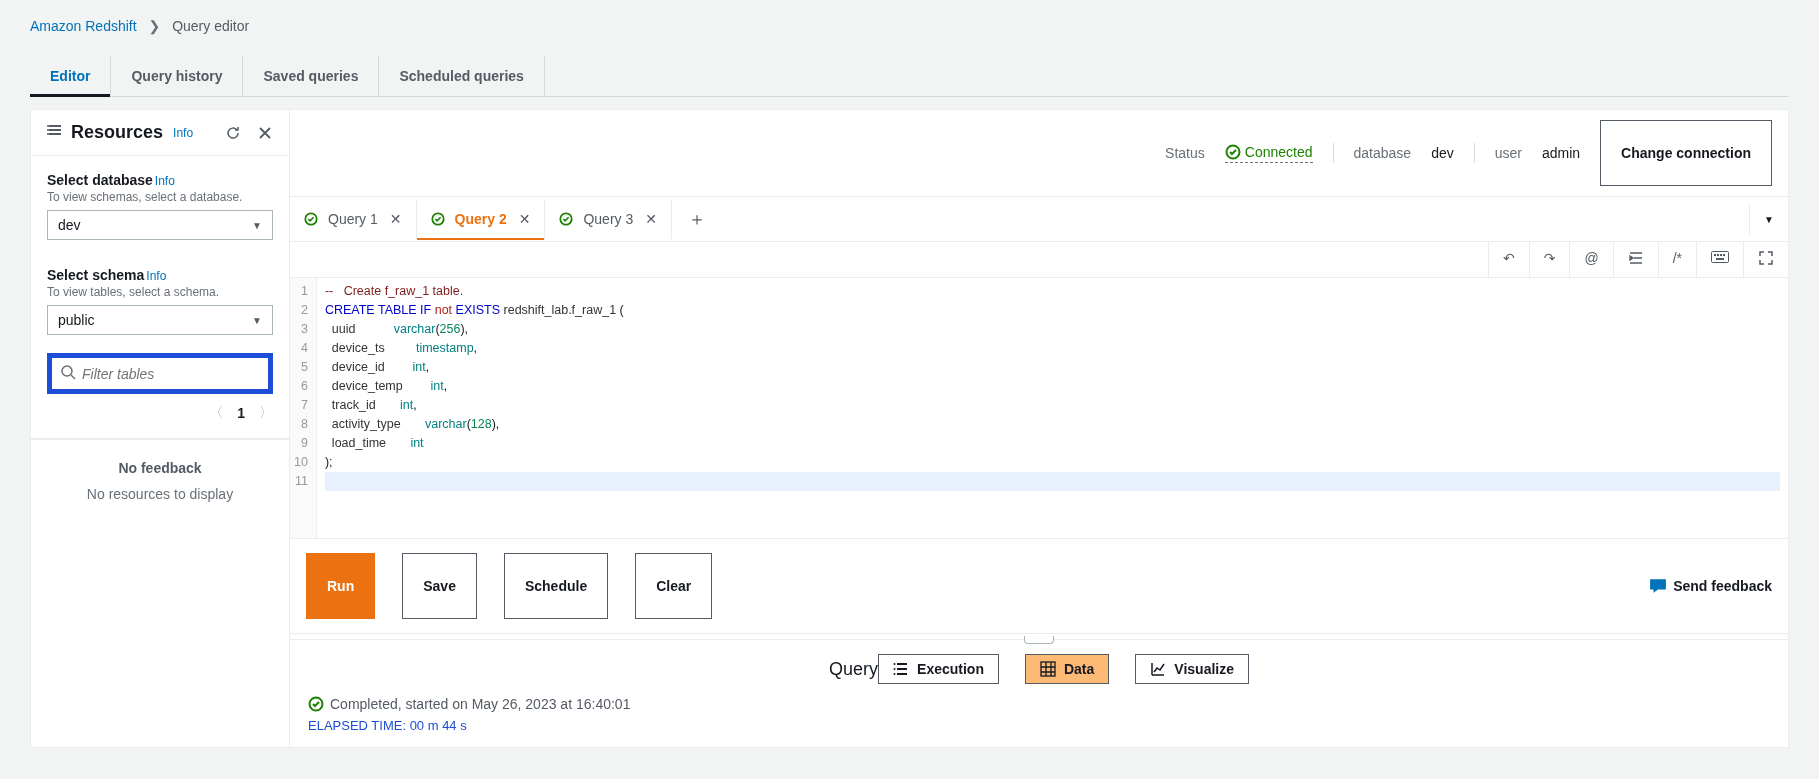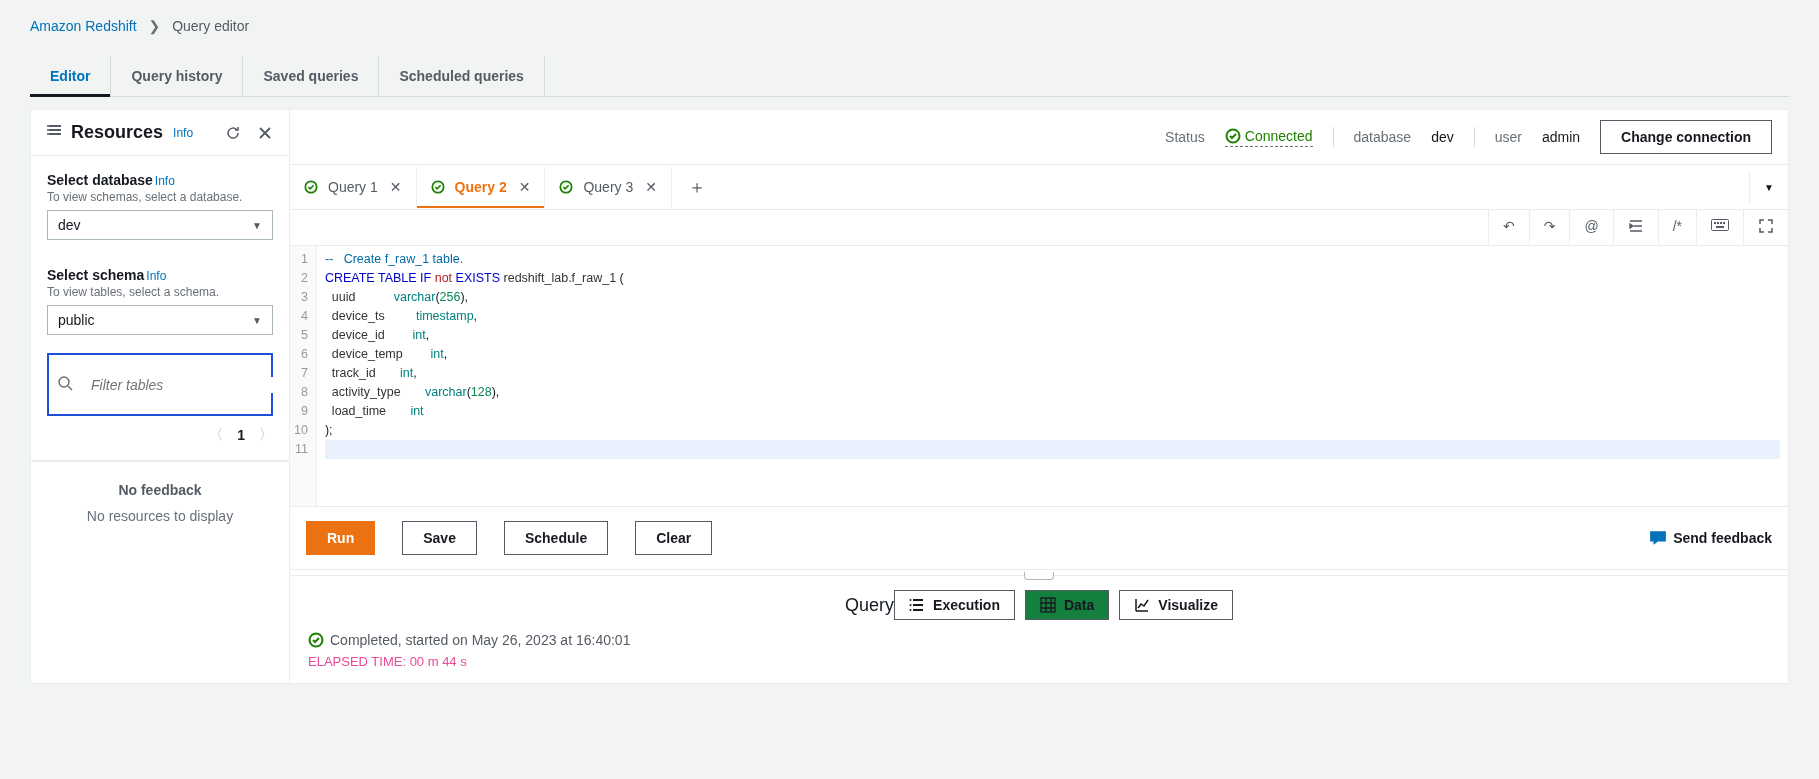--- a/index.html
+++ b/index.html
@@ -19,73 +19,73 @@
 .side-head{display:flex;align-items:center;justify-content:space-between;padding:12px 16px;border-bottom:1px solid #eaeded}
 .side-head .title{display:flex;align-items:center;gap:8px;font-size:18px;font-weight:700}
 .info-link{color:#0073bb;font-size:12px;font-weight:400;margin-left:2px}
 .side-head .icons{display:flex;gap:16px;color:#545b64}
 .icon{width:16px;height:16px;display:inline-flex;align-items:center;justify-content:center;cursor:pointer}
 .side-body{padding:16px;border-bottom:1px solid #eaeded}
 .field-label{font-size:14px;font-weight:700;color:#16191f}
 .field-hint{font-size:12px;color:#687078;margin:2px 0 6px}
 .select{border:1px solid #aab7b8;padding:6px 10px;display:flex;justify-content:space-between;align-items:center;cursor:pointer;font-size:14px;color:#16191f;background:#fff}
 .select .caret{font-size:10px;color:#545b64}
-.filter-row{border:2px solid #1d4ed8;display:flex;align-items:center;padding:20px 8px;gap:18px;margin-top:8px}
+.filter-row{border:5px solid #1d4ed8;display:flex;align-items:center;padding:6px 8px;gap:6px;margin-top:8px}
 .filter-row input{border:none;outline:none;flex:1;font-size:14px;font-style:italic;color:#687078}
 .pager{display:flex;justify-content:flex-end;align-items:center;gap:14px;margin-top:10px;font-weight:700}
 .pager .chev{color:#aab7b8;cursor:pointer;font-weight:400}
 .no-res{border-top:1px solid #eaeded;padding:20px 10px;text-align:center}
 .no-res .h{font-weight:700;color:#545b64;margin-bottom:10px}
 .no-res .t{color:#687078}
 .editor-area{flex:1;background:#fff;border:1px solid #eaeded;border-left:none}
 .status-bar{display:flex;justify-content:flex-end;align-items:center;padding:10px 16px;gap:20px;border-bottom:1px solid #eaeded;font-size:14px}
 .status-bar .lbl{color:#687078}
 .status-bar .val{color:#16191f;font-weight:400}
 .connected{color:#1d8102;display:flex;align-items:center;gap:4px;border-bottom:1px dashed #687078;padding-bottom:2px}
 .divider{width:1px;height:20px;background:#d5dbdb}
-.btn{border:1px solid #545b64;background:#fff;padding:8px 20px;font-weight:700;cursor:pointer;font-size:14px;color:#16191f}
+.btn{border:1px solid #545b64;background:#fff;padding:24px 20px;font-weight:700;cursor:pointer;font-size:14px;color:#16191f}
 .btn.primary{background:#ec7211;border-color:#ec7211;color:#fff}
 .query-tabs{display:flex;align-items:center;border-bottom:1px solid #eaeded;position:relative}
 .qtab{display:flex;align-items:center;gap:10px;padding:12px 14px;border-right:1px solid #eaeded;cursor:pointer;font-size:14px;color:#545b64}
 .qtab.active{color:#ec7211;font-weight:700;position:relative}
 .qtab.active::after{content:"";position:absolute;left:0;right:0;bottom:-1px;height:2px;background:#ec7211}
 .qtab .close{color:#545b64;font-weight:400;margin-left:2px}
 .qtab .check{width:14px;height:14px}
 .plus-tab{padding:10px 16px;cursor:pointer;color:#545b64;font-size:18px}
 .tab-menu{margin-left:auto;padding:10px 14px;border-left:1px solid #eaeded;cursor:pointer;font-size:10px;color:#16191f}
 .toolbar{display:flex;justify-content:flex-end;border-bottom:1px solid #eaeded}
 .toolbar .tool{padding:8px 14px;border-left:1px solid #eaeded;color:#545b64;cursor:pointer;font-size:14px}
 .code{display:flex;font-family:Consolas,Monaco,monospace;font-size:12.5px;line-height:19px;min-height:260px}
 .gutter{background:#fafafa;color:#999;text-align:right;padding:4px 8px 4px 4px;user-select:none;border-right:1px solid #eee}
 .code-body{padding:4px 8px;flex:1;white-space:pre}
 .code-body .row{height:19px}
 .code-body .row.hl{background:#e8f0fe}
-.c-comment{color:#0369a1}
+.c-comment{color:#7f1d1d}
 .c-kw{color:#0000cc}
 .c-kw2{color:#008080}
 .c-num{color:#098658}
 .c-neg{color:#b22222}
 .c-id{color:#333}
 .action-bar{display:flex;align-items:center;padding:14px 16px;gap:27px;border-top:1px solid #eaeded;border-bottom:1px solid #eaeded}
 .action-bar .fb{margin-left:auto;display:flex;align-items:center;gap:6px;font-weight:700;color:#16191f;cursor:pointer}
 .fb-icon{width:18px;height:18px;fill:#0073bb}
 .drag-handle{height:6px;display:flex;justify-content:center;align-items:center;border-bottom:1px solid #eaeded;position:relative}
 .drag-handle .grip{width:30px;height:8px;border:1px solid #aab7b8;border-radius:0 0 4px 4px;border-top:none;position:relative;top:3px;background:#fff;cursor:ns-resize}
 .result-tabs{display:flex;border-bottom:1px solid #eaeded}
 .rtab{padding:14px 16px;font-weight:700;color:#545b64;cursor:pointer;border-right:1px solid #eaeded;position:relative}
 .rtab.active{color:#ec7211}
 .rtab.active::after{content:"";position:absolute;left:0;right:0;bottom:-1px;height:2px;background:#ec7211}
 .result-body{padding:14px 18px}
 .result-head{display:flex;justify-content:center;align-items:center}
 .result-head h2{font-size:18px;font-weight:400}
-.view-btns{display:flex;gap:10px}
+.view-btns{display:flex;gap:26px}
 .view-btn{border:1px solid #545b64;padding:6px 14px;display:flex;align-items:center;gap:8px;font-weight:700;cursor:pointer;background:#fff;font-size:14px}
-.view-btn.active{background:#15803d}
+.view-btn.active{background:#fdba74}
 .status-line{display:flex;align-items:center;gap:6px;margin-top:12px;color:#545b64;font-size:14px}
-.elapsed{color:#ec4899;font-size:13px;margin-top:6px;padding-left:0}
+.elapsed{color:#1d4ed8;font-size:13px;margin-top:6px;padding-left:0}
 svg.ico{width:16px;height:16px}
 .check-circle{stroke:#1d8102;fill:none;stroke-width:2}
 </style>
 </head>
 <body>
 
 <div class="breadcrumb">
   <a href="#">Amazon Redshift</a>
   <span class="sep">❯</span>
   <span class="cur">Query editor</span>

